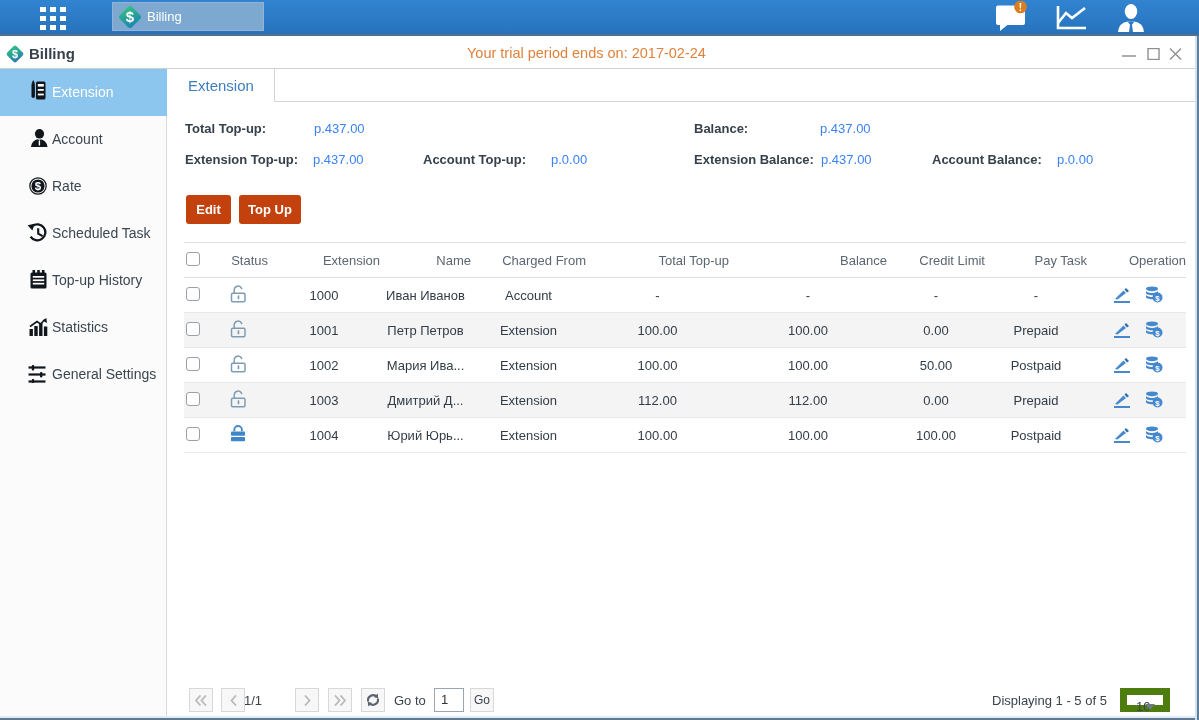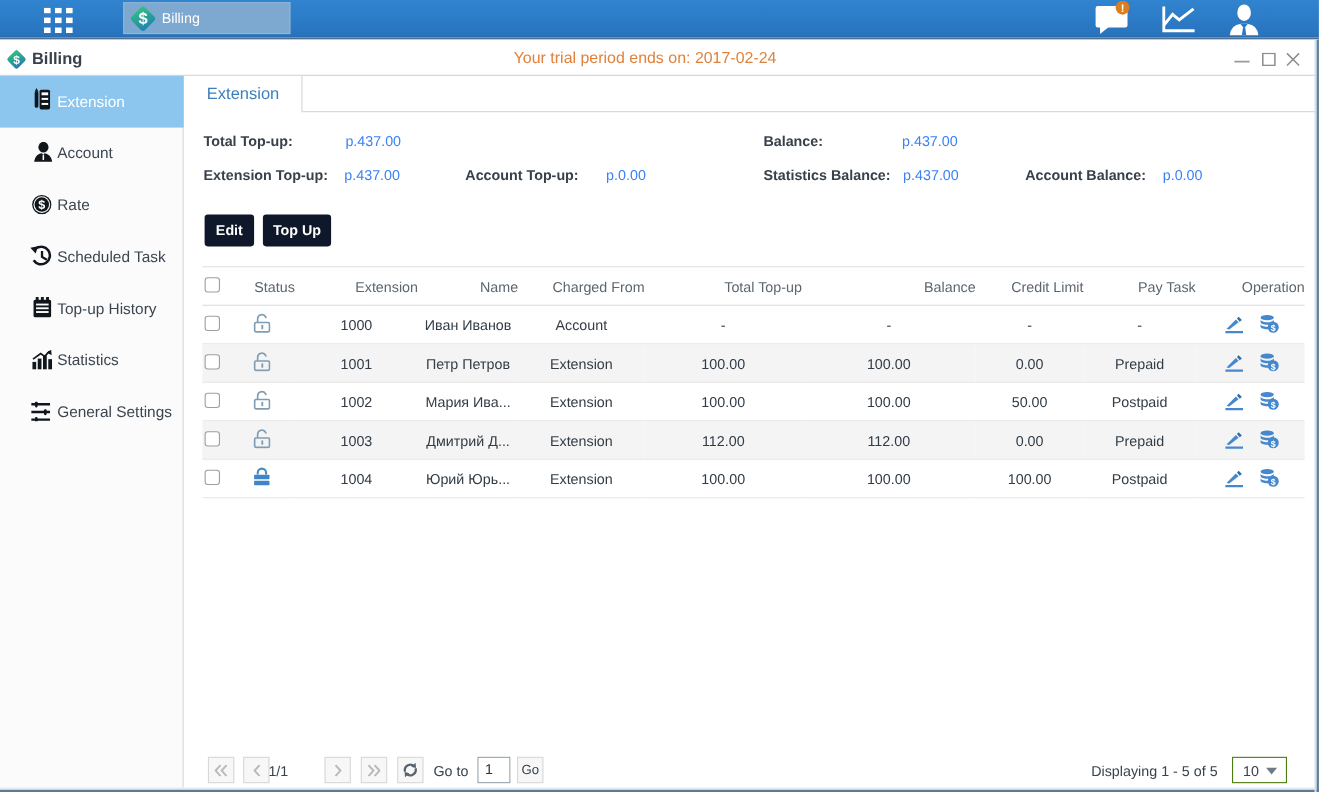--- a/index.html
+++ b/index.html
@@ -35,41 +35,41 @@
   .tab { position:absolute; left:0; top:0; width:107px; height:33px; background:#fff;
     border-right:1px solid #d5d5d5; }
   .tab .t { position:absolute; left:20px; top:8px; font-size:15px; color:#3d7ebd; }
   .tabline { position:absolute; left:107px; top:32px; width:922px; height:1px; background:#d5d5d5; }
 
   
   .lb { position:absolute; font-size:13px; font-weight:bold; color:#37414b; }
   .vl { position:absolute; font-size:13px; color:#3b82f6; }
 
   
-  .btn { position:absolute; top:195px; height:29px; background:#0f172a; border-radius:3px;
+  .btn { position:absolute; top:195px; height:29px; background:#c2410c; border-radius:3px;
     color:#fff; font-size:13px; font-weight:bold; text-align:center; line-height:29px; }
 
   
   .grid { position:absolute; left:184px; top:242px; width:1002px; }
   table { border-collapse:collapse; table-layout:fixed; width:1002px; font-size:13px; }
   th { height:35px; font-weight:normal; color:#5c6670; border-top:1px solid #e0e0e0;
        border-bottom:1px solid #dcdcdc; text-align:right; }
   td { height:35px; color:#323c46; border-bottom:1px solid #e8e8e8; text-align:center; }
   tr.alt td { background:#f4f4f4; }
   .cb { width:14px; height:14px; border:1px solid #9aa0a6; border-radius:3px; background:#fff;
         display:inline-block; vertical-align:middle; position:relative; top:-2px; }
 
   
   .pg { position:absolute; top:688px; height:24px; background:#f7f7f7; border:1px solid #d8d8d8;
         text-align:center; }
   .pgtxt { position:absolute; font-size:13px; color:#39434d; }
   .goin { position:absolute; left:434px; top:688px; width:30px; height:24px; background:#fff;
      border:1px solid #9aa5ad; font-size:13px; color:#333; text-align:left; padding:3px 0 0 6px; }
   .sel { position:absolute; left:1120px; top:688px; width:50px; height:24px; background:#fff;
-     border:1px solid #4d7c0f; }
+     border:7px solid #4d7c0f; }
   .sel .n { position:absolute; left:9px; top:4px; font-size:13px; color:#39434d; }
 
   
   .edge-r1 { position:absolute; right:2px; top:36px; width:2px; height:684px; background:#cfe2f1; }
   .edge-r2 { position:absolute; right:0; top:36px; width:2px; height:684px; background:#5f7e99; }
   .edge-b1 { position:absolute; left:0; bottom:2px; width:1199px; height:2px; background:#dcebf7; }
   .edge-b2 { position:absolute; left:0; bottom:0; width:1199px; height:2px; background:#60798e; }
 </style>
 </head>
 <body>
@@ -244,21 +244,21 @@
 
   <div class="lb" style="left:185px;top:121px">Total Top-up:</div>
   <div class="vl" style="left:314px;top:121px">p.437.00</div>
   <div class="lb" style="left:694px;top:121px">Balance:</div>
   <div class="vl" style="left:820px;top:121px">p.437.00</div>
 
   <div class="lb" style="left:185px;top:152px">Extension Top-up:</div>
   <div class="vl" style="left:313px;top:152px">p.437.00</div>
   <div class="lb" style="left:423px;top:152px">Account Top-up:</div>
   <div class="vl" style="left:551px;top:152px">p.0.00</div>
-  <div class="lb" style="left:694px;top:152px">Statistics Balance:</div>
+  <div class="lb" style="left:694px;top:152px">Extension Balance:</div>
   <div class="vl" style="left:821px;top:152px">p.437.00</div>
   <div class="lb" style="left:932px;top:152px">Account Balance:</div>
   <div class="vl" style="left:1057px;top:152px">p.0.00</div>
 
   <div class="btn" style="left:186px;width:45px">Edit</div>
   <div class="btn" style="left:239px;width:62px">Top Up</div>
 
   <div class="grid">
     <table>
       <colgroup>

